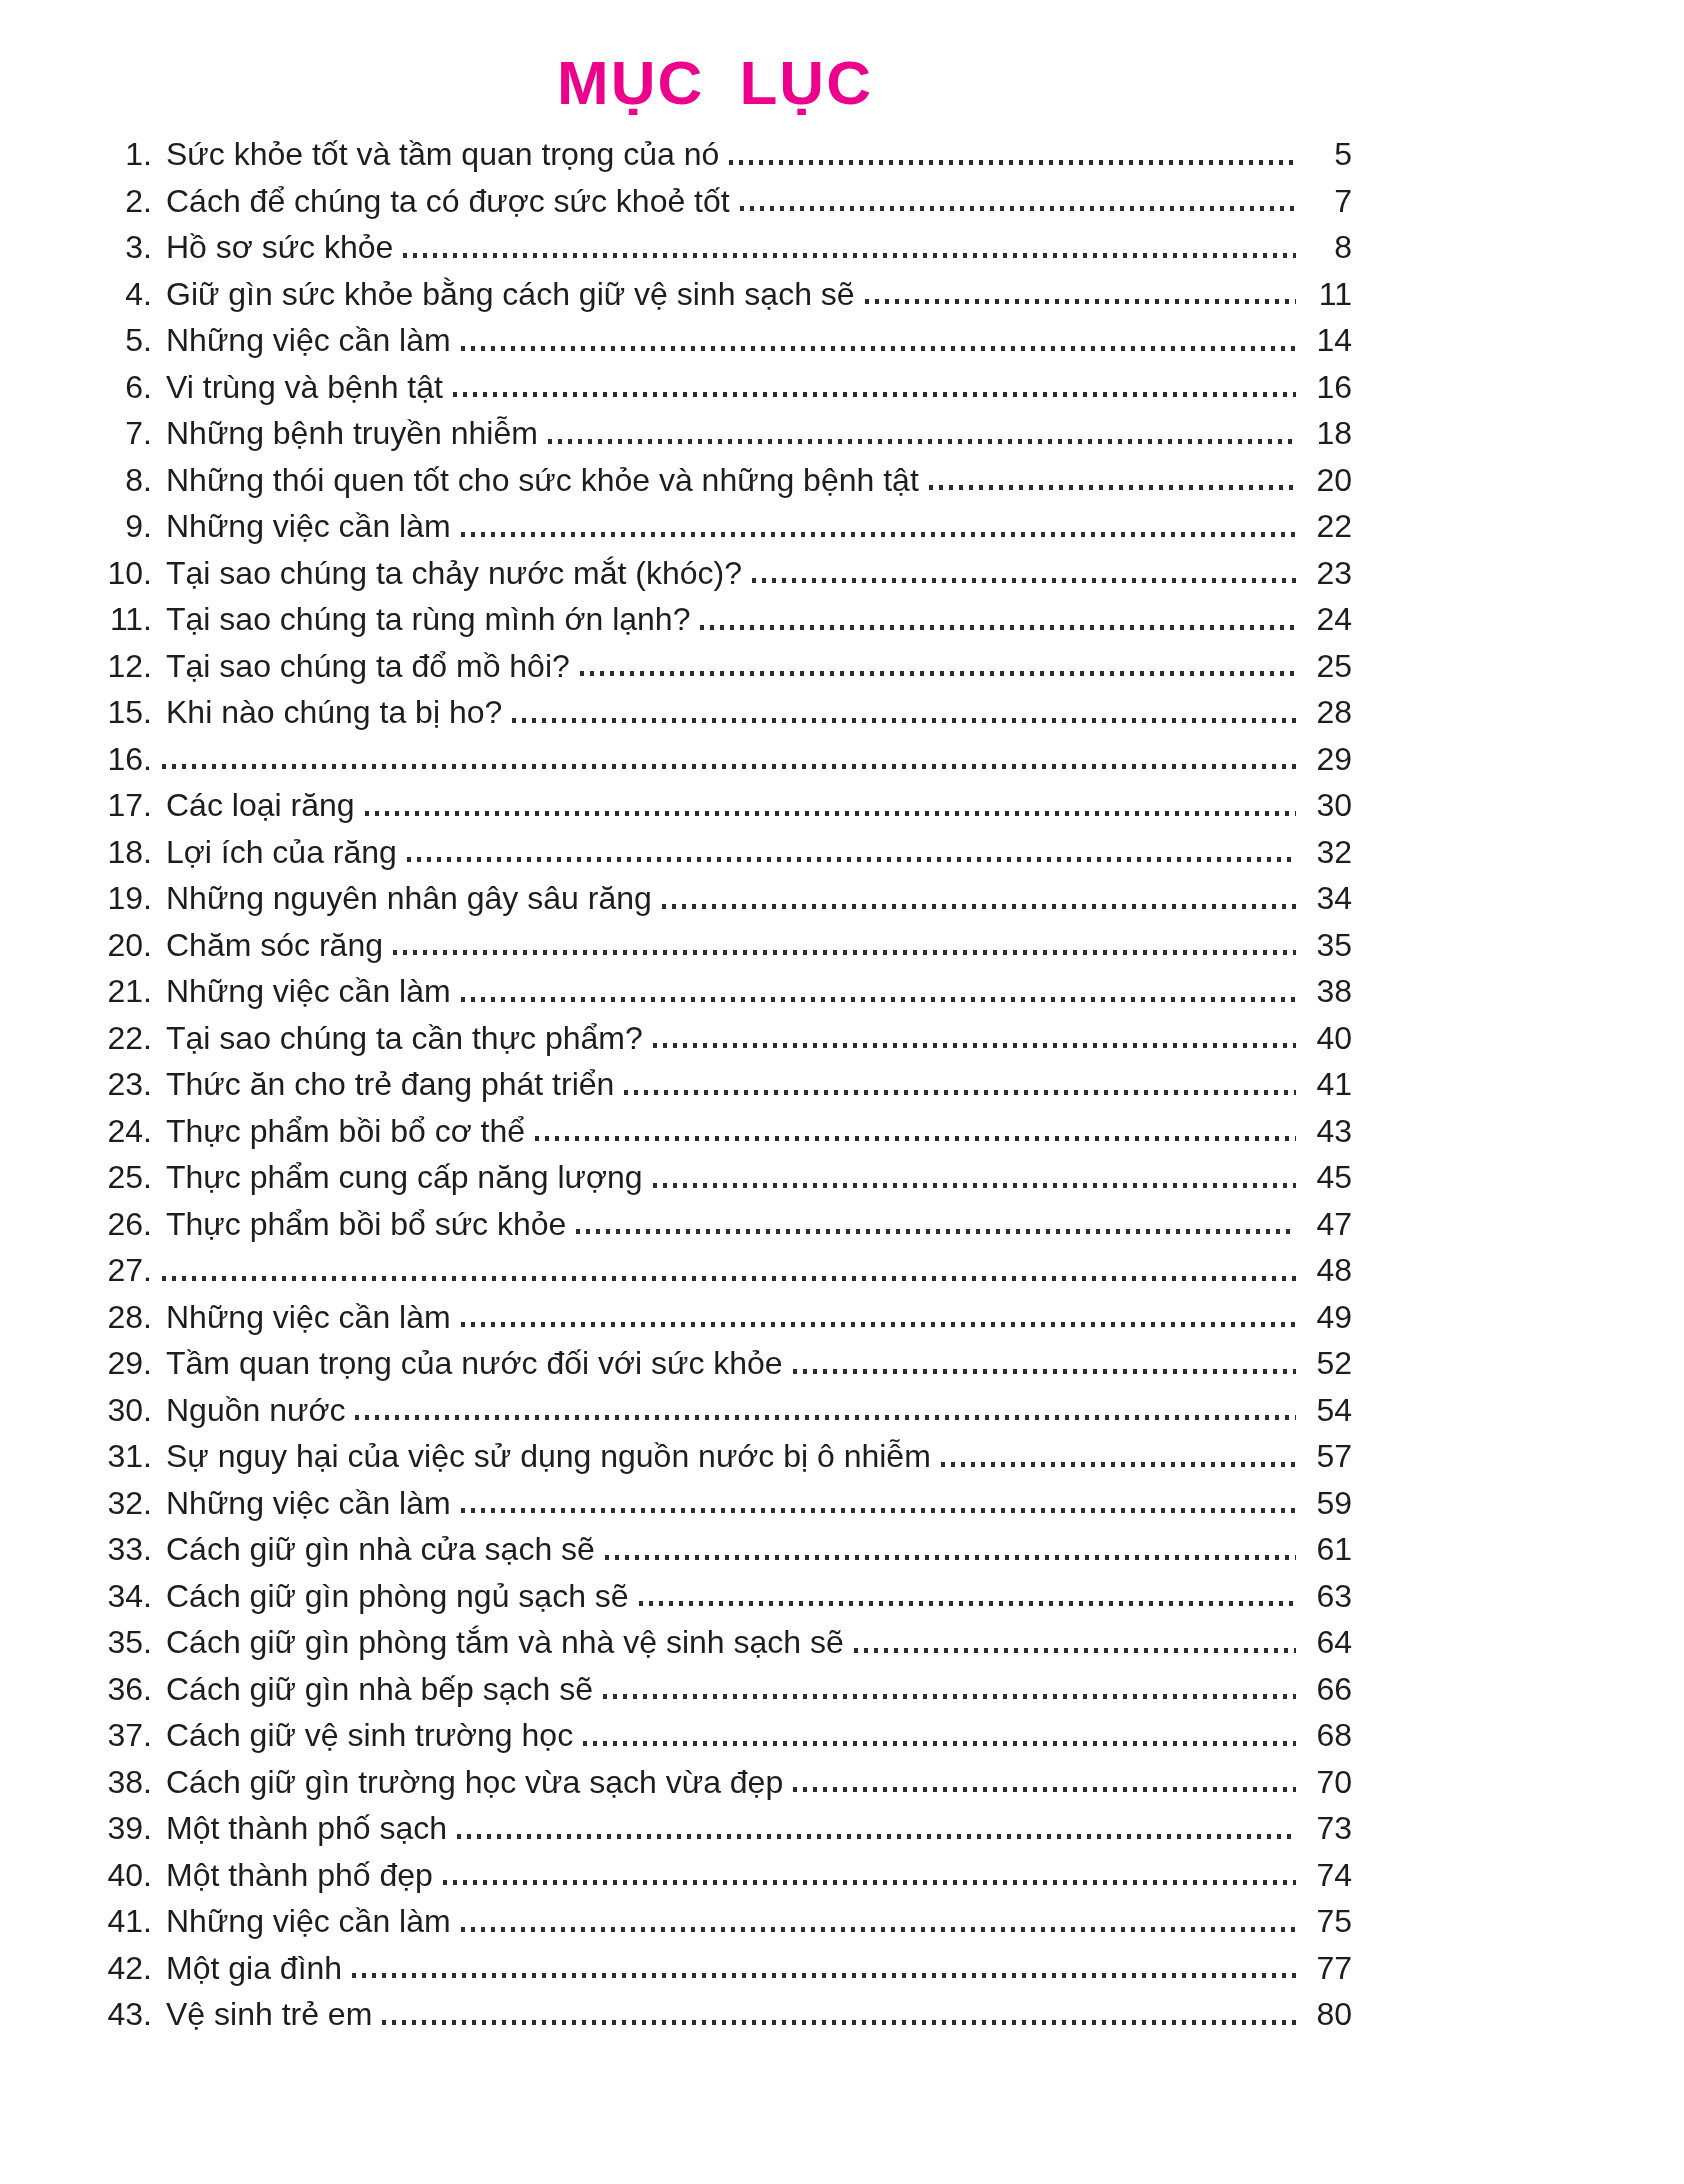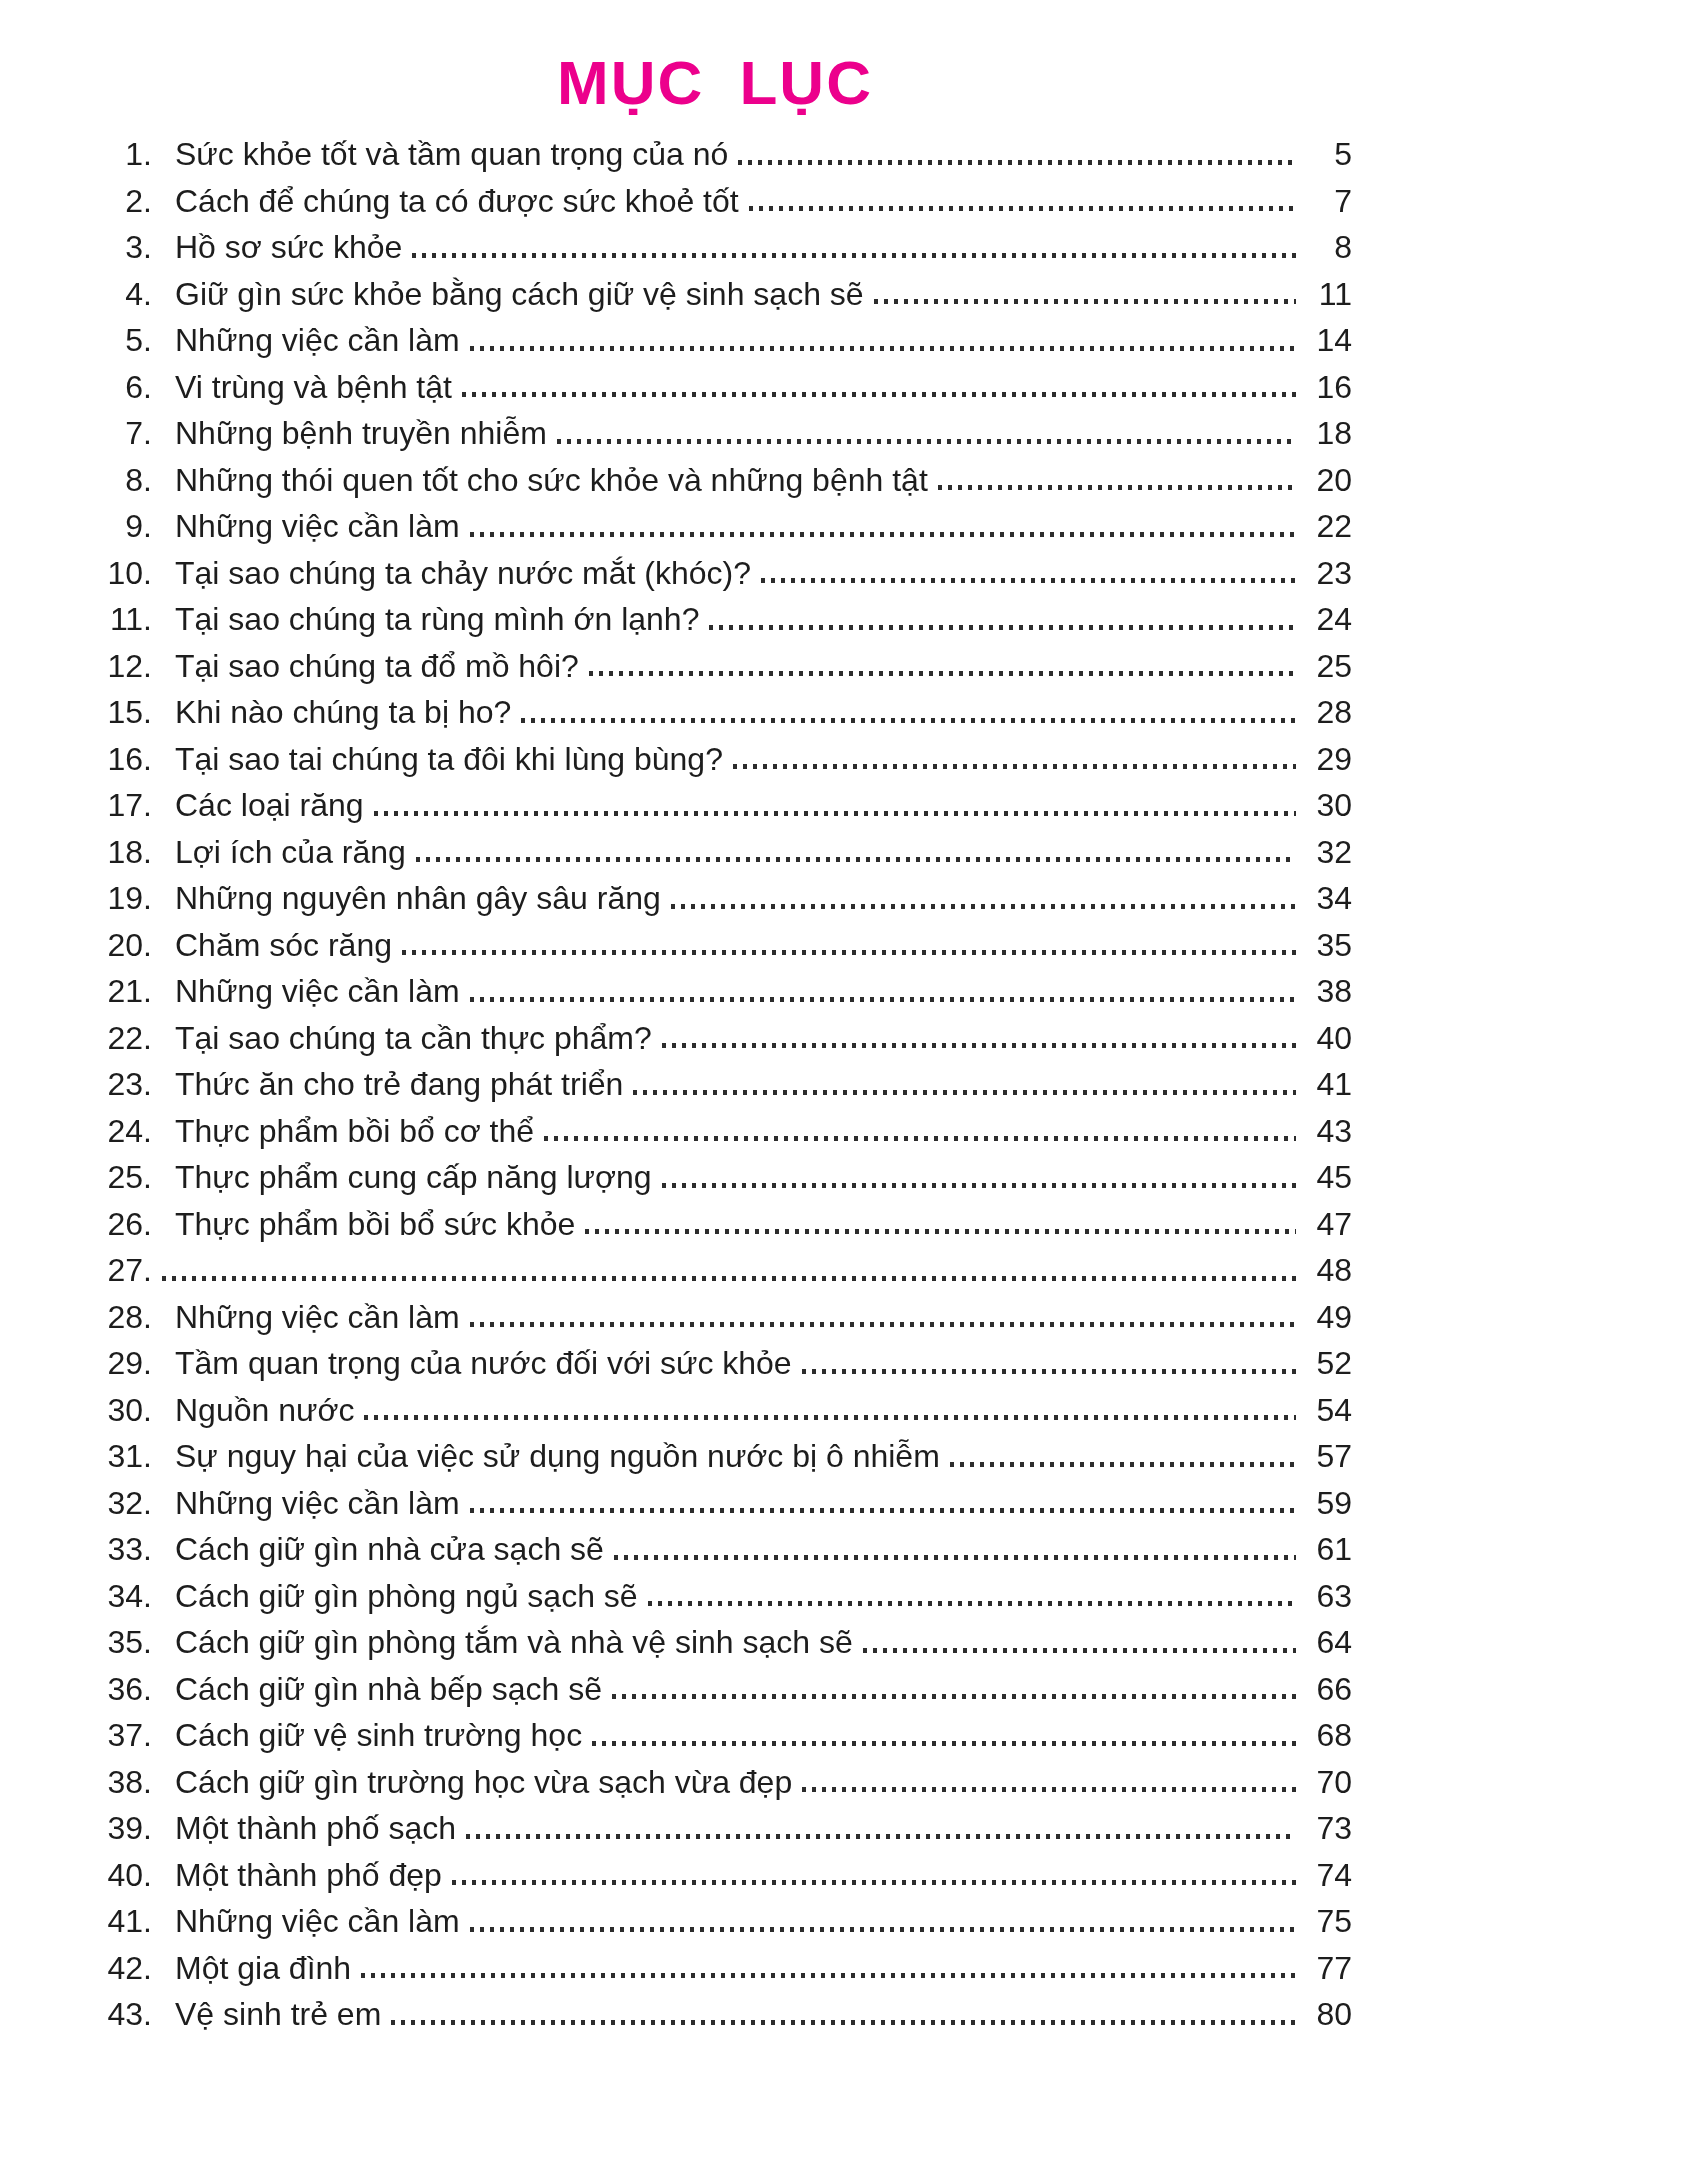--- a/index.html
+++ b/index.html
@@ -40,21 +40,21 @@
     font-size: 32px;
     white-space: nowrap;
   }
   .num {
     flex: none;
     width: 74px;
     text-align: right;
   }
   .entry-title {
     flex: none;
-    margin-left: 23px;
+    margin-left: 14px;
   }
   .leader {
     flex: 1 1 auto;
     height: 5px;
     align-self: flex-end;
     margin: 0 10px 13px 10px;
     background-image: repeating-linear-gradient(
       to right,
       #2c2c2c 0px, #2c2c2c 4px,
       transparent 4px, transparent 10px
@@ -161,21 +161,20 @@
 
   <div class="row">
     <span class="num">15.</span>
     <span class="entry-title">Khi nào chúng ta bị ho?</span>
     <span class="leader"></span>
     <span class="page-num">28</span>
   </div>
 
   <div class="row">
     <span class="num">16.</span>
-    <span class="entry-title">Tại sao tai chúng ta đôi khi lùng bùng?</span>
     <span class="leader"></span>
     <span class="page-num">29</span>
   </div>
 
   <div class="row">
     <span class="num">17.</span>
     <span class="entry-title">Các loại răng</span>
     <span class="leader"></span>
     <span class="page-num">30</span>
   </div>

